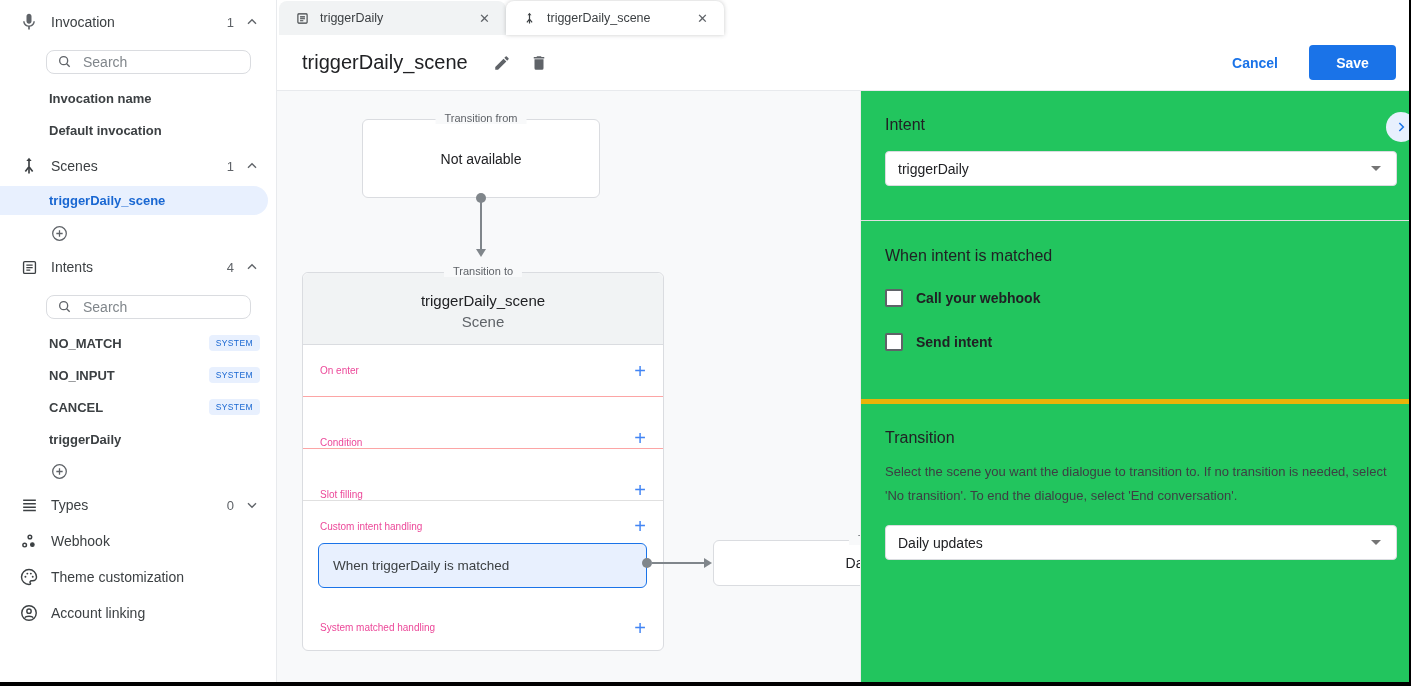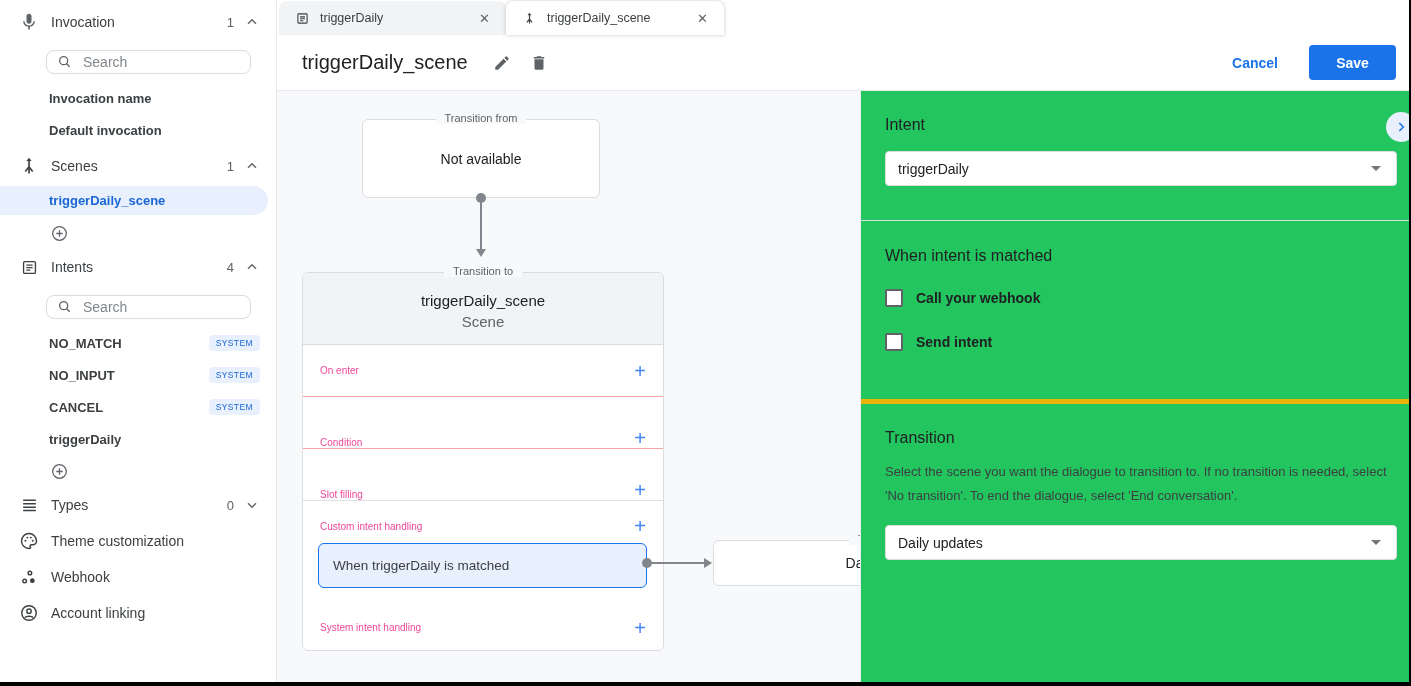--- a/index.html
+++ b/index.html
@@ -214,39 +214,39 @@
       <span class="nav-count">0</span>
       <span>
           <svg width="16" height="16" viewBox="0 0 24 24">
             <path d="M6 9.5l6 6 6-6" fill="none" stroke="#5f6368" stroke-width="2"></path>
           </svg>
         </span>
     </div>
 
     <div class="nav-row">
       <span class="nav-ic">
+        <svg width="19" height="19" viewBox="0 0 24 24">
+            <circle cx="12.5" cy="6.3" r="2.3" fill="none" stroke="#3c4043" stroke-width="1.8"></circle>
+            <circle cx="5.9" cy="16.5" r="2.3" fill="none" stroke="#3c4043" stroke-width="1.8"></circle>
+            <circle cx="15.6" cy="16" r="2.3" fill="#3c4043" stroke="#3c4043" stroke-width="1.4"></circle>
+          </svg>
+      </span>
+      <span class="nav-label">Webhook</span>
+    </div>
+    <div class="nav-row">
+      <span class="nav-ic">
         <svg width="20" height="20" viewBox="0 0 24 24">
             <path d="M12 21a9 9 0 1 1 9-9c0 2.5-2 4.5-4.5 4.5H15a1.8 1.8 0 0 0-1.35 3c.3.34.33.85.02 1.18-.4.32-1.05.32-1.67.32Z" fill="none" stroke="#3c4043" stroke-width="1.7"></path>
             <circle cx="7.7" cy="11.6" r="1.15" fill="#3c4043"></circle>
             <circle cx="10" cy="7.9" r="1.15" fill="#3c4043"></circle>
             <circle cx="14.2" cy="7.9" r="1.15" fill="#3c4043"></circle>
             <circle cx="16.5" cy="11.6" r="1.15" fill="#3c4043"></circle>
           </svg>
       </span>
       <span class="nav-label">Theme customization</span>
-    </div>
-    <div class="nav-row">
-      <span class="nav-ic">
-        <svg width="19" height="19" viewBox="0 0 24 24">
-            <circle cx="12.5" cy="6.3" r="2.3" fill="none" stroke="#3c4043" stroke-width="1.8"></circle>
-            <circle cx="5.9" cy="16.5" r="2.3" fill="none" stroke="#3c4043" stroke-width="1.8"></circle>
-            <circle cx="15.6" cy="16" r="2.3" fill="#3c4043" stroke="#3c4043" stroke-width="1.4"></circle>
-          </svg>
-      </span>
-      <span class="nav-label">Webhook</span>
     </div>
     <div class="nav-row">
       <span class="nav-ic">
         <svg width="20" height="20" viewBox="0 0 24 24">
             <circle cx="12" cy="12" r="8.7" fill="none" stroke="#3c4043" stroke-width="1.7"></circle>
             <circle cx="12" cy="9.8" r="2.6" fill="none" stroke="#3c4043" stroke-width="1.7"></circle>
             <path d="M6.9 17.6c1.3-2.2 8.9-2.2 10.2 0" fill="none" stroke="#3c4043" stroke-width="1.7"></path>
           </svg>
       </span>
       <span class="nav-label">Account linking</span>
@@ -327,21 +327,21 @@
             <span class="row-plus">+</span>
           </div>
           <div class="row-custom">
             <div class="top-line">
               <span class="row-label">Custom intent handling</span>
               <span class="row-plus">+</span>
             </div>
             <div class="sub-box">When triggerDaily is matched</div>
           </div>
           <div class="card-row h49">
-            <span class="row-label">System intent handling</span>
+            <span class="row-label">System matched handling</span>
             <span class="row-plus">+</span>
           </div>
         </div>
 
         <div class="dot" style="left:365px; top:467px;"></div>
         <div class="hline" style="left:375px; top:471px; width:52px;"></div>
         <div class="arr-right" style="left:427px; top:467px;"></div>
 
         <div class="card target-card">
           <span class="b-label">Transition to</span>

